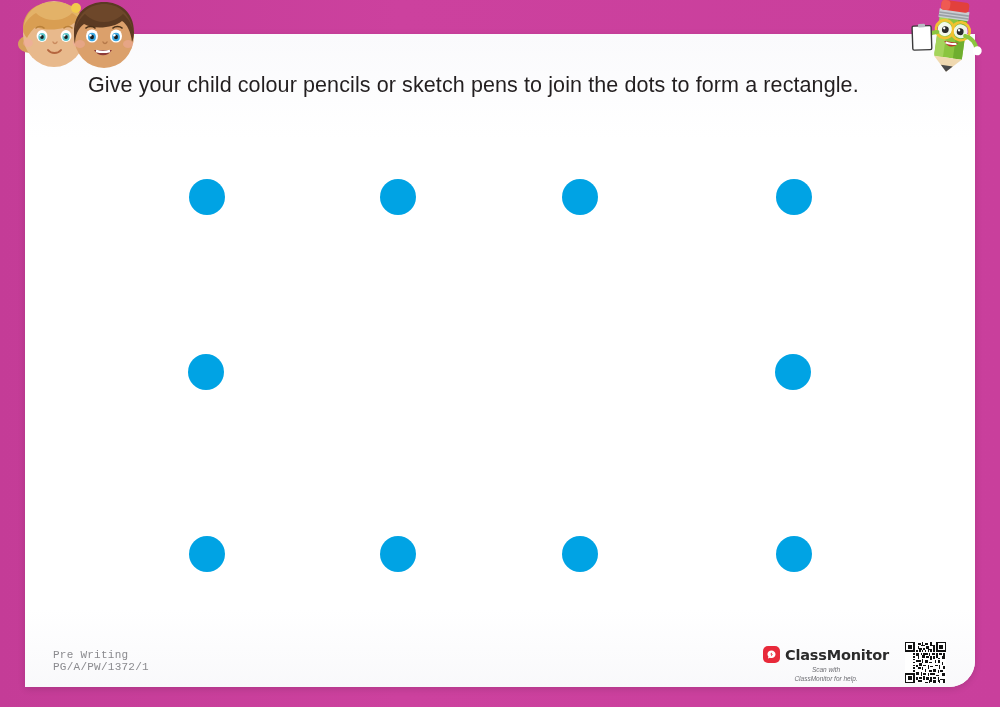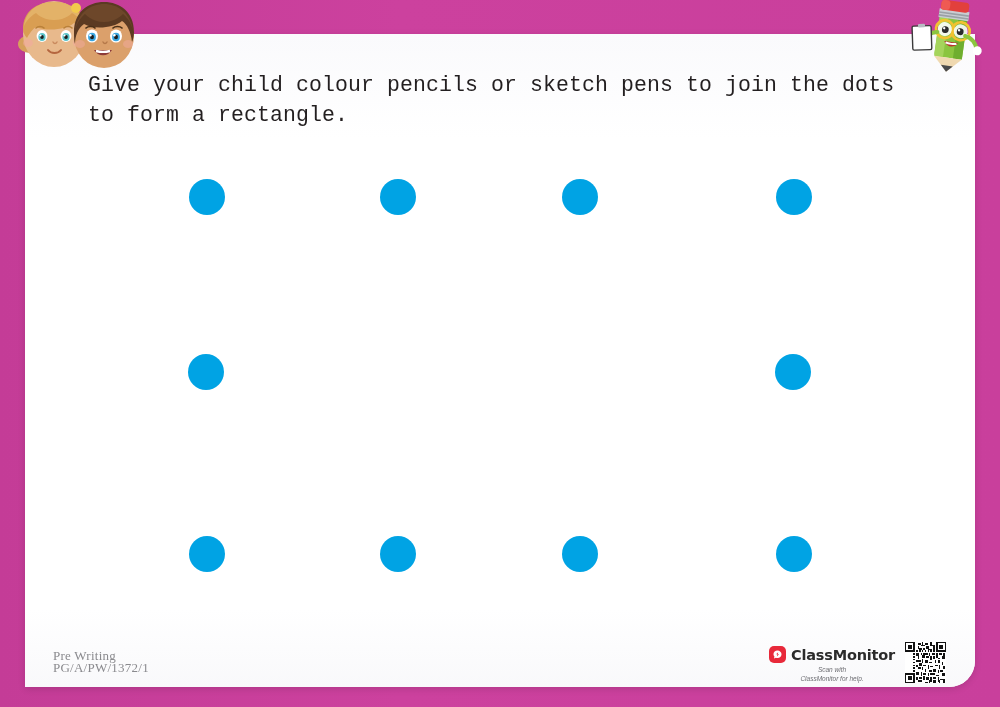--- a/index.html
+++ b/index.html
@@ -49,21 +49,21 @@
   
   .heading {
     position: absolute;
     left: 88px;
     top: 70px;
     width: 840px;
     font-size: 21.5px;
     line-height: 30px;
     color: #231f20;
     letter-spacing: 0.1px;
-    font-family: Liberation Mono, monospace;
+    font-family: Liberation Sans, sans-serif;
     font-weight: 400;
     z-index: 6;
   }
 
   
   .dots-layer {
     position: absolute;
     left: 25px; top: 34px;
     width: 950px; height: 653px;
     z-index: 5;
@@ -75,35 +75,35 @@
     border-radius: 50%;
     background: #00a3e4;
     transform: translate(-50%, -50%);
   }
 
   
   .footer-code {
     position: absolute;
     left: 53px;
     bottom: 34px;
-    font-size: 13px;
+    font-size: 11px;
     line-height: 11.5px;
     color: #8a8a8e;
-    font-family: Liberation Serif, serif;
+    font-family: Liberation Mono, monospace;
     letter-spacing: 0.25px;
     z-index: 6;
   }
 
   .brand-block {
     position: absolute;
     right: 54px;
     bottom: 24px;
     display: flex;
     align-items: flex-start;
-    gap: 10px;
+    gap: 16px;
     z-index: 6;
   }
   .brand-text-wrap { text-align: center; padding-top: 4px; }
   .brand-row {
     display: flex;
     align-items: center;
     gap: 5px;
     justify-content: center;
   }
   .brand-mark {

